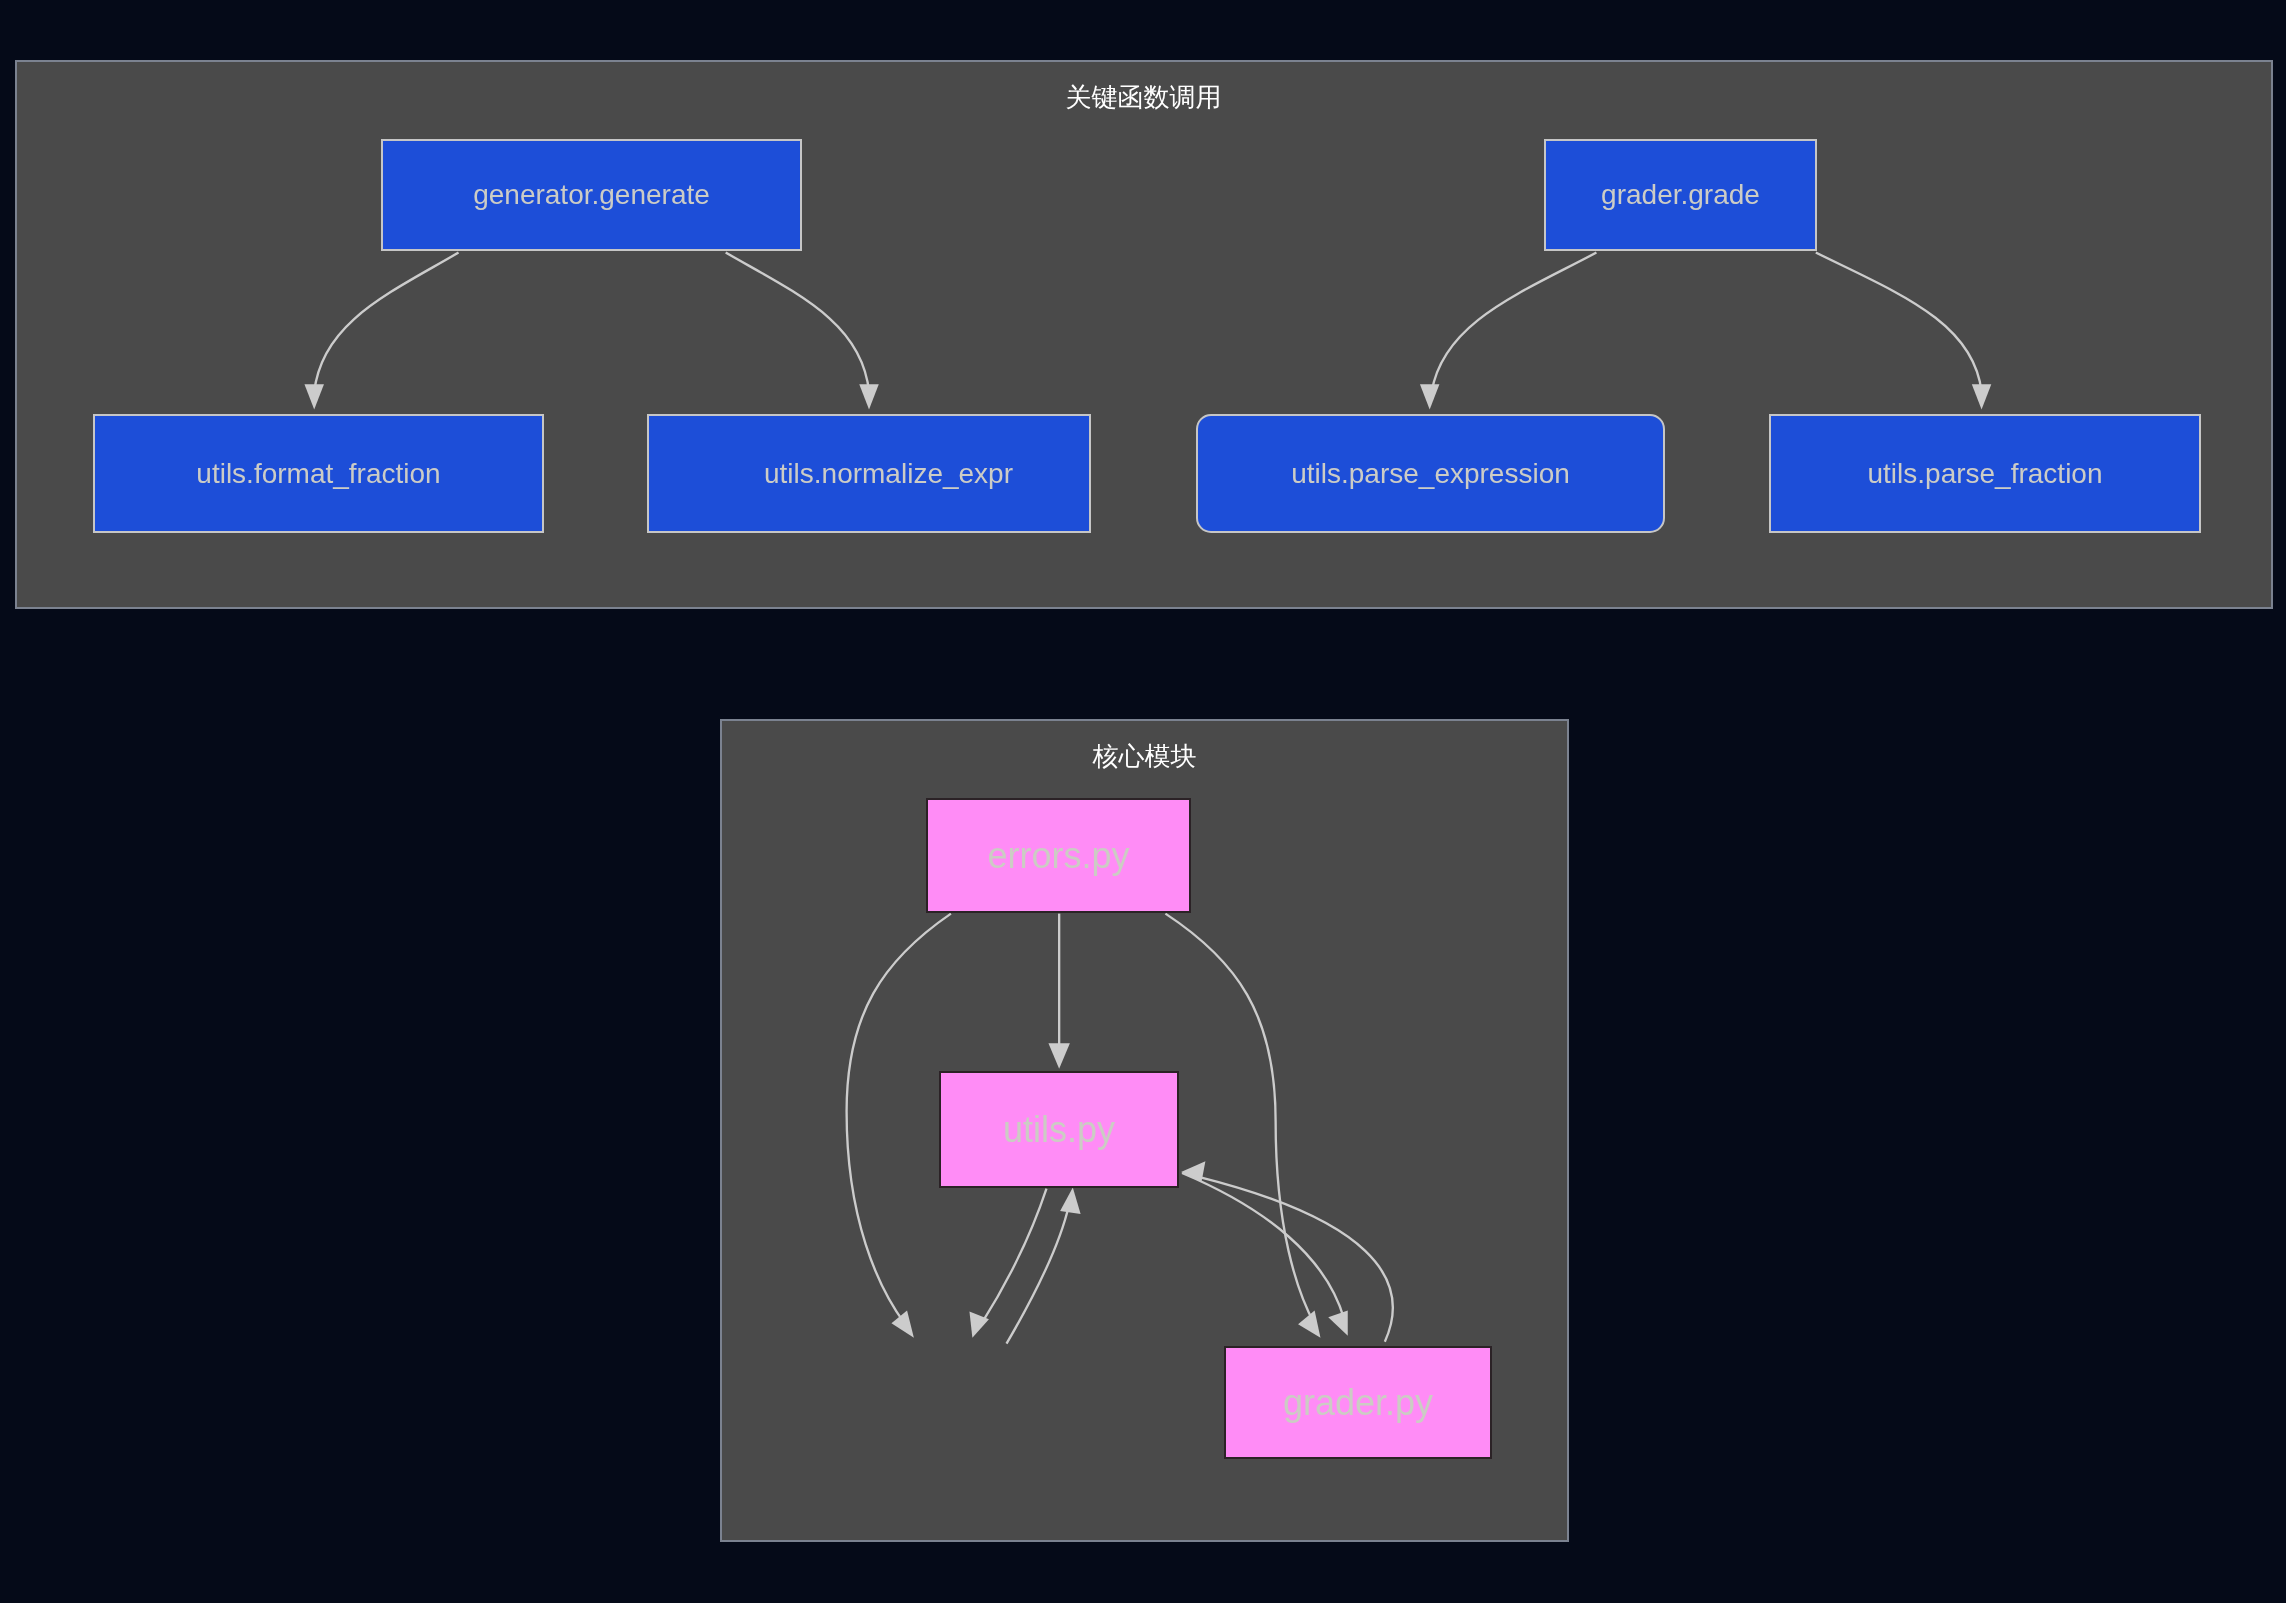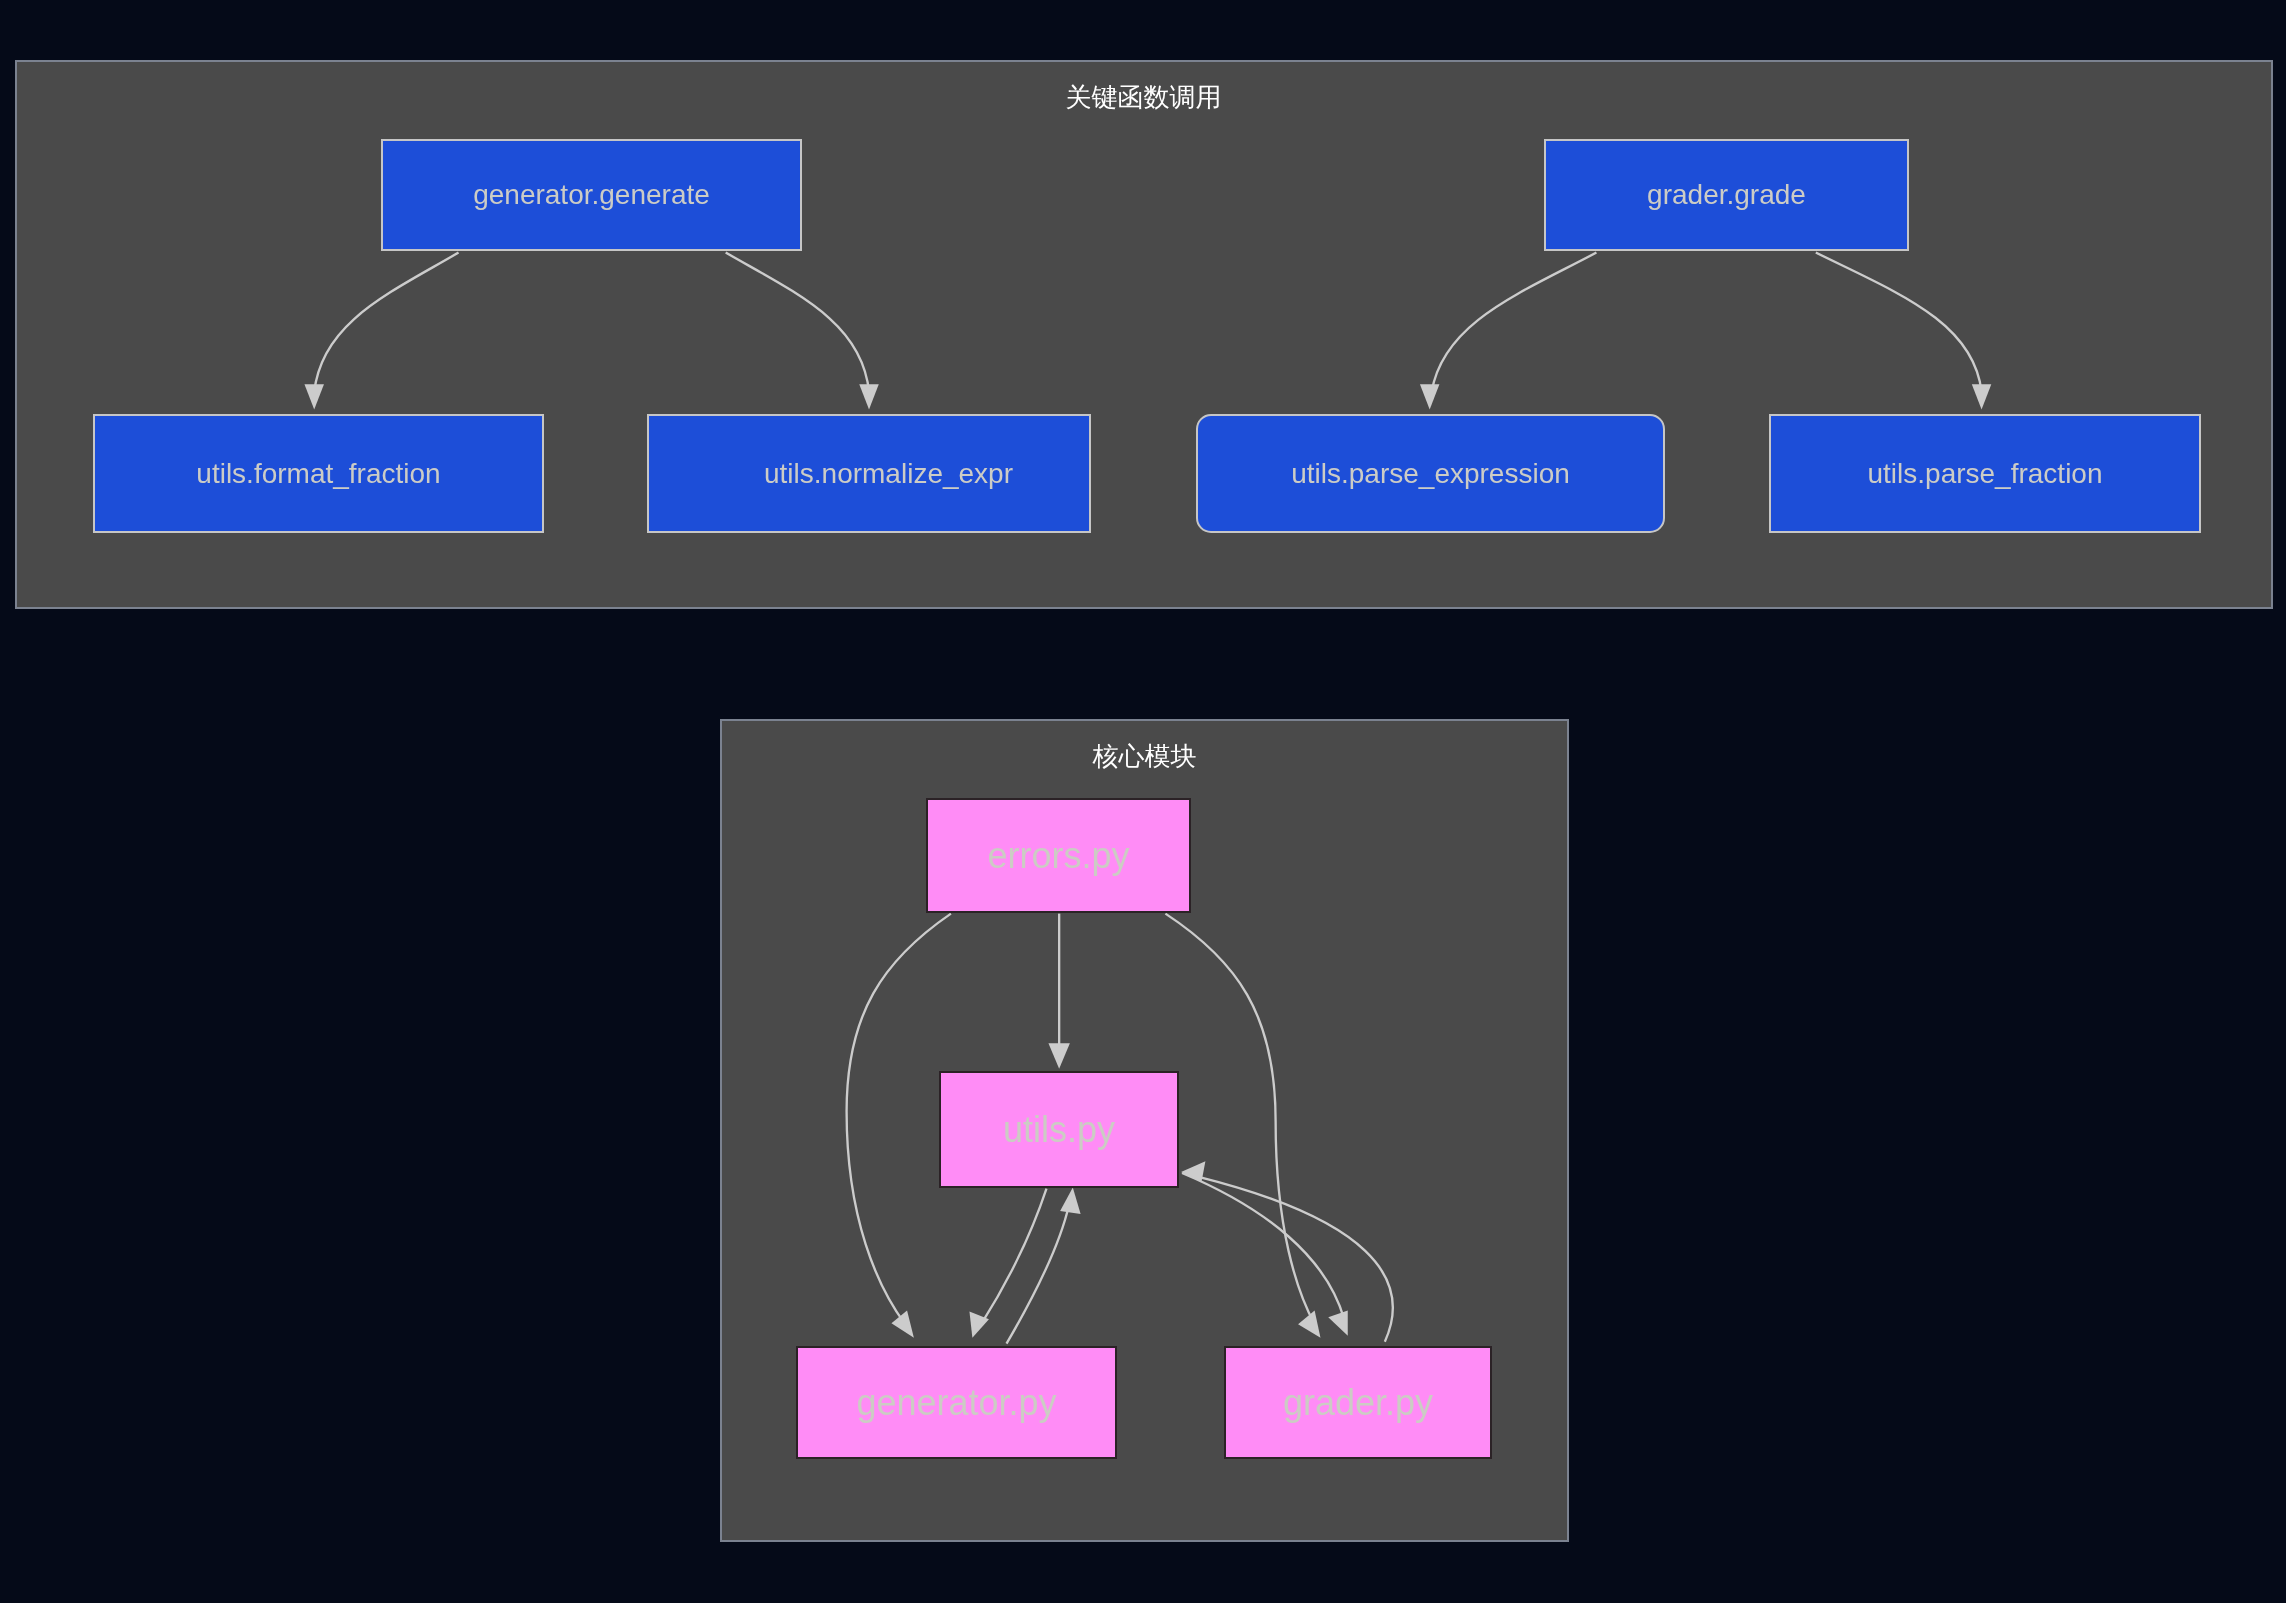--- a/index.html
+++ b/index.html
@@ -71,21 +71,21 @@
   }
   .node-mod {
     background: #ff8cf6;
     border: 2px solid #2b2226;
     color: #ccccc4;
     font-size: 36px;
   }
 
   
   #node-generator-generate { left: 381px; top: 139px;  width: 421px; height: 112px; }
-  #node-grader-grade       { left: 1544px; top: 139px; width: 365px; height: 112px; }
+  #node-grader-grade       { left: 1544px; top: 139px; width: 273px; height: 112px; }
   #node-utils-format-fraction   { left: 93px;   top: 414px; width: 451px; height: 119px; }
   #node-utils-normalize-expr    { left: 647px;  top: 414px; width: 444px; height: 119px; padding-left: 39px; }
   #node-utils-parse-expression  { left: 1196px; top: 414px; width: 469px; height: 119px; border-radius: 15px; }
   #node-utils-parse-fraction    { left: 1769px; top: 414px; width: 432px; height: 119px; }
 
   
   #node-errors-py     { left: 926px;  top: 798px;  width: 265px; height: 115px; }
   #node-utils-py      { left: 939px;  top: 1071px; width: 240px; height: 117px; }
   #node-generator-py  { left: 796px;  top: 1346px; width: 321px; height: 113px; }
   #node-grader-py     { left: 1224px; top: 1346px; width: 268px; height: 113px; }
@@ -202,22 +202,19 @@
   </div>
 
   <div class="node node-mod" id="node-errors-py">
     <span>errors.py</span>
   </div>
 
   <div class="node node-mod" id="node-utils-py">
     <span>utils.py</span>
   </div>
 
-  <div class="node node-mod" id="node-generator-py">
-    <span>generator.py</span>
-  </div>
 
   <div class="node node-mod" id="node-grader-py">
     <span>grader.py</span>
   </div>
 
 </div>
 
 
 </body></html>

